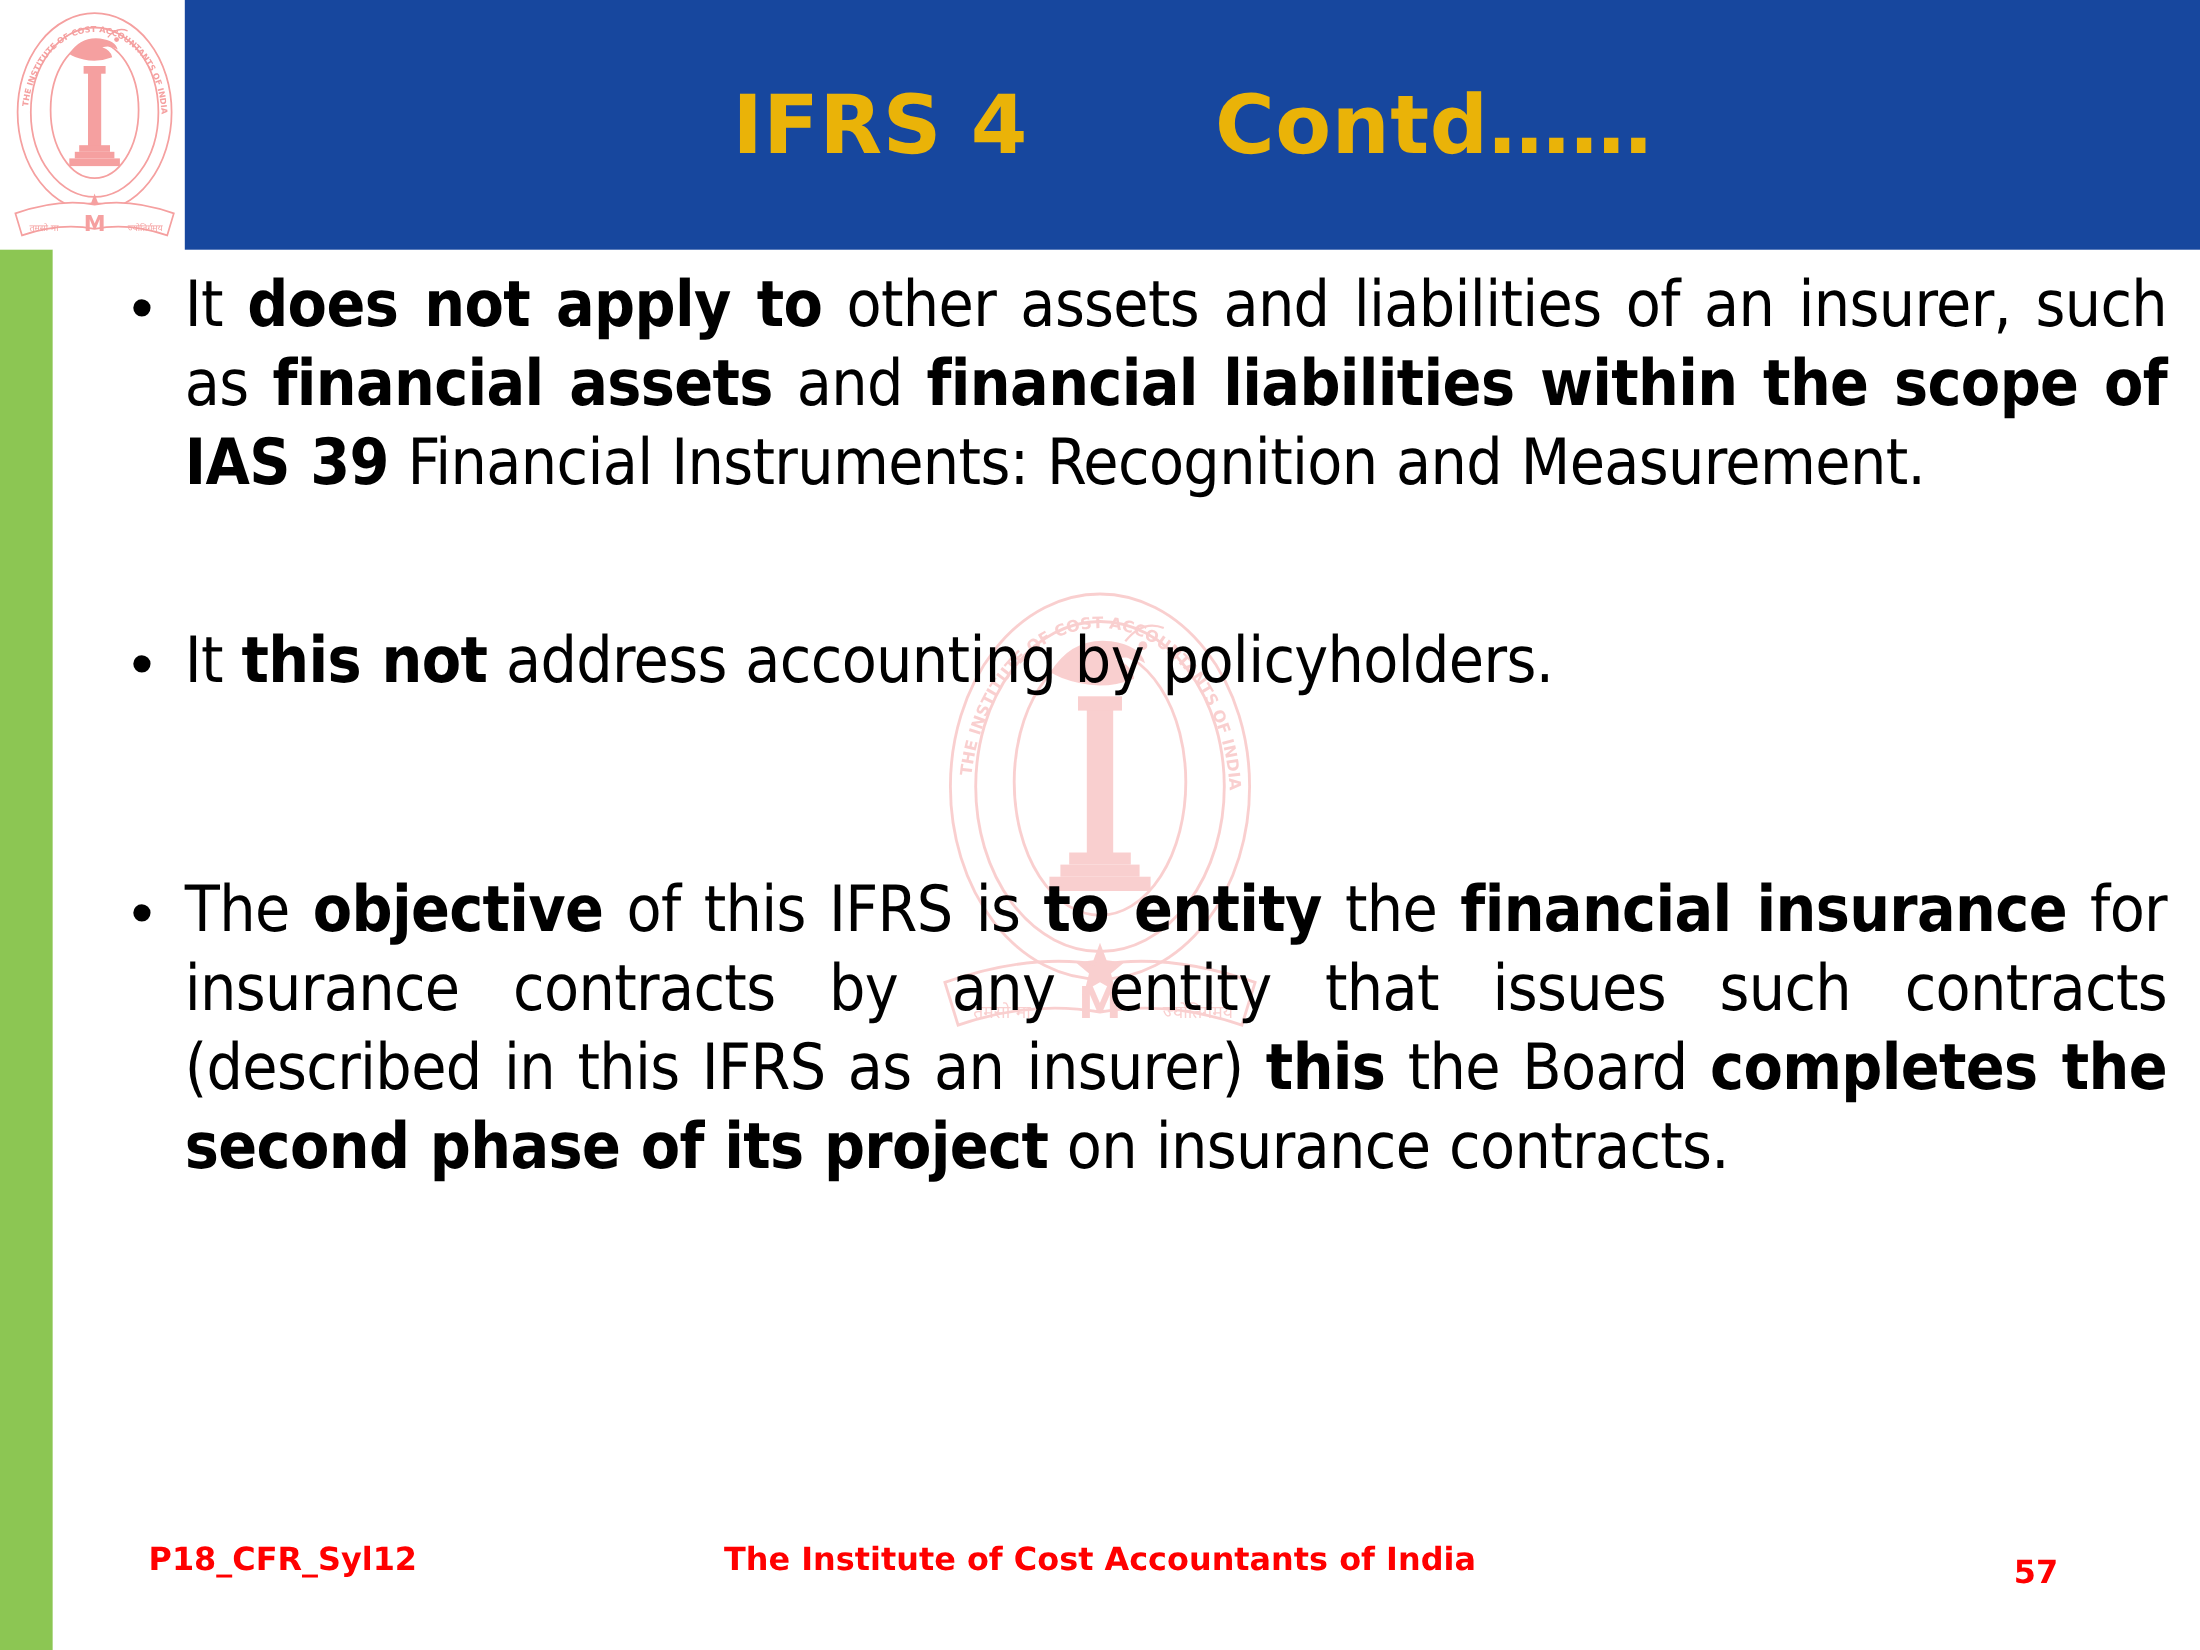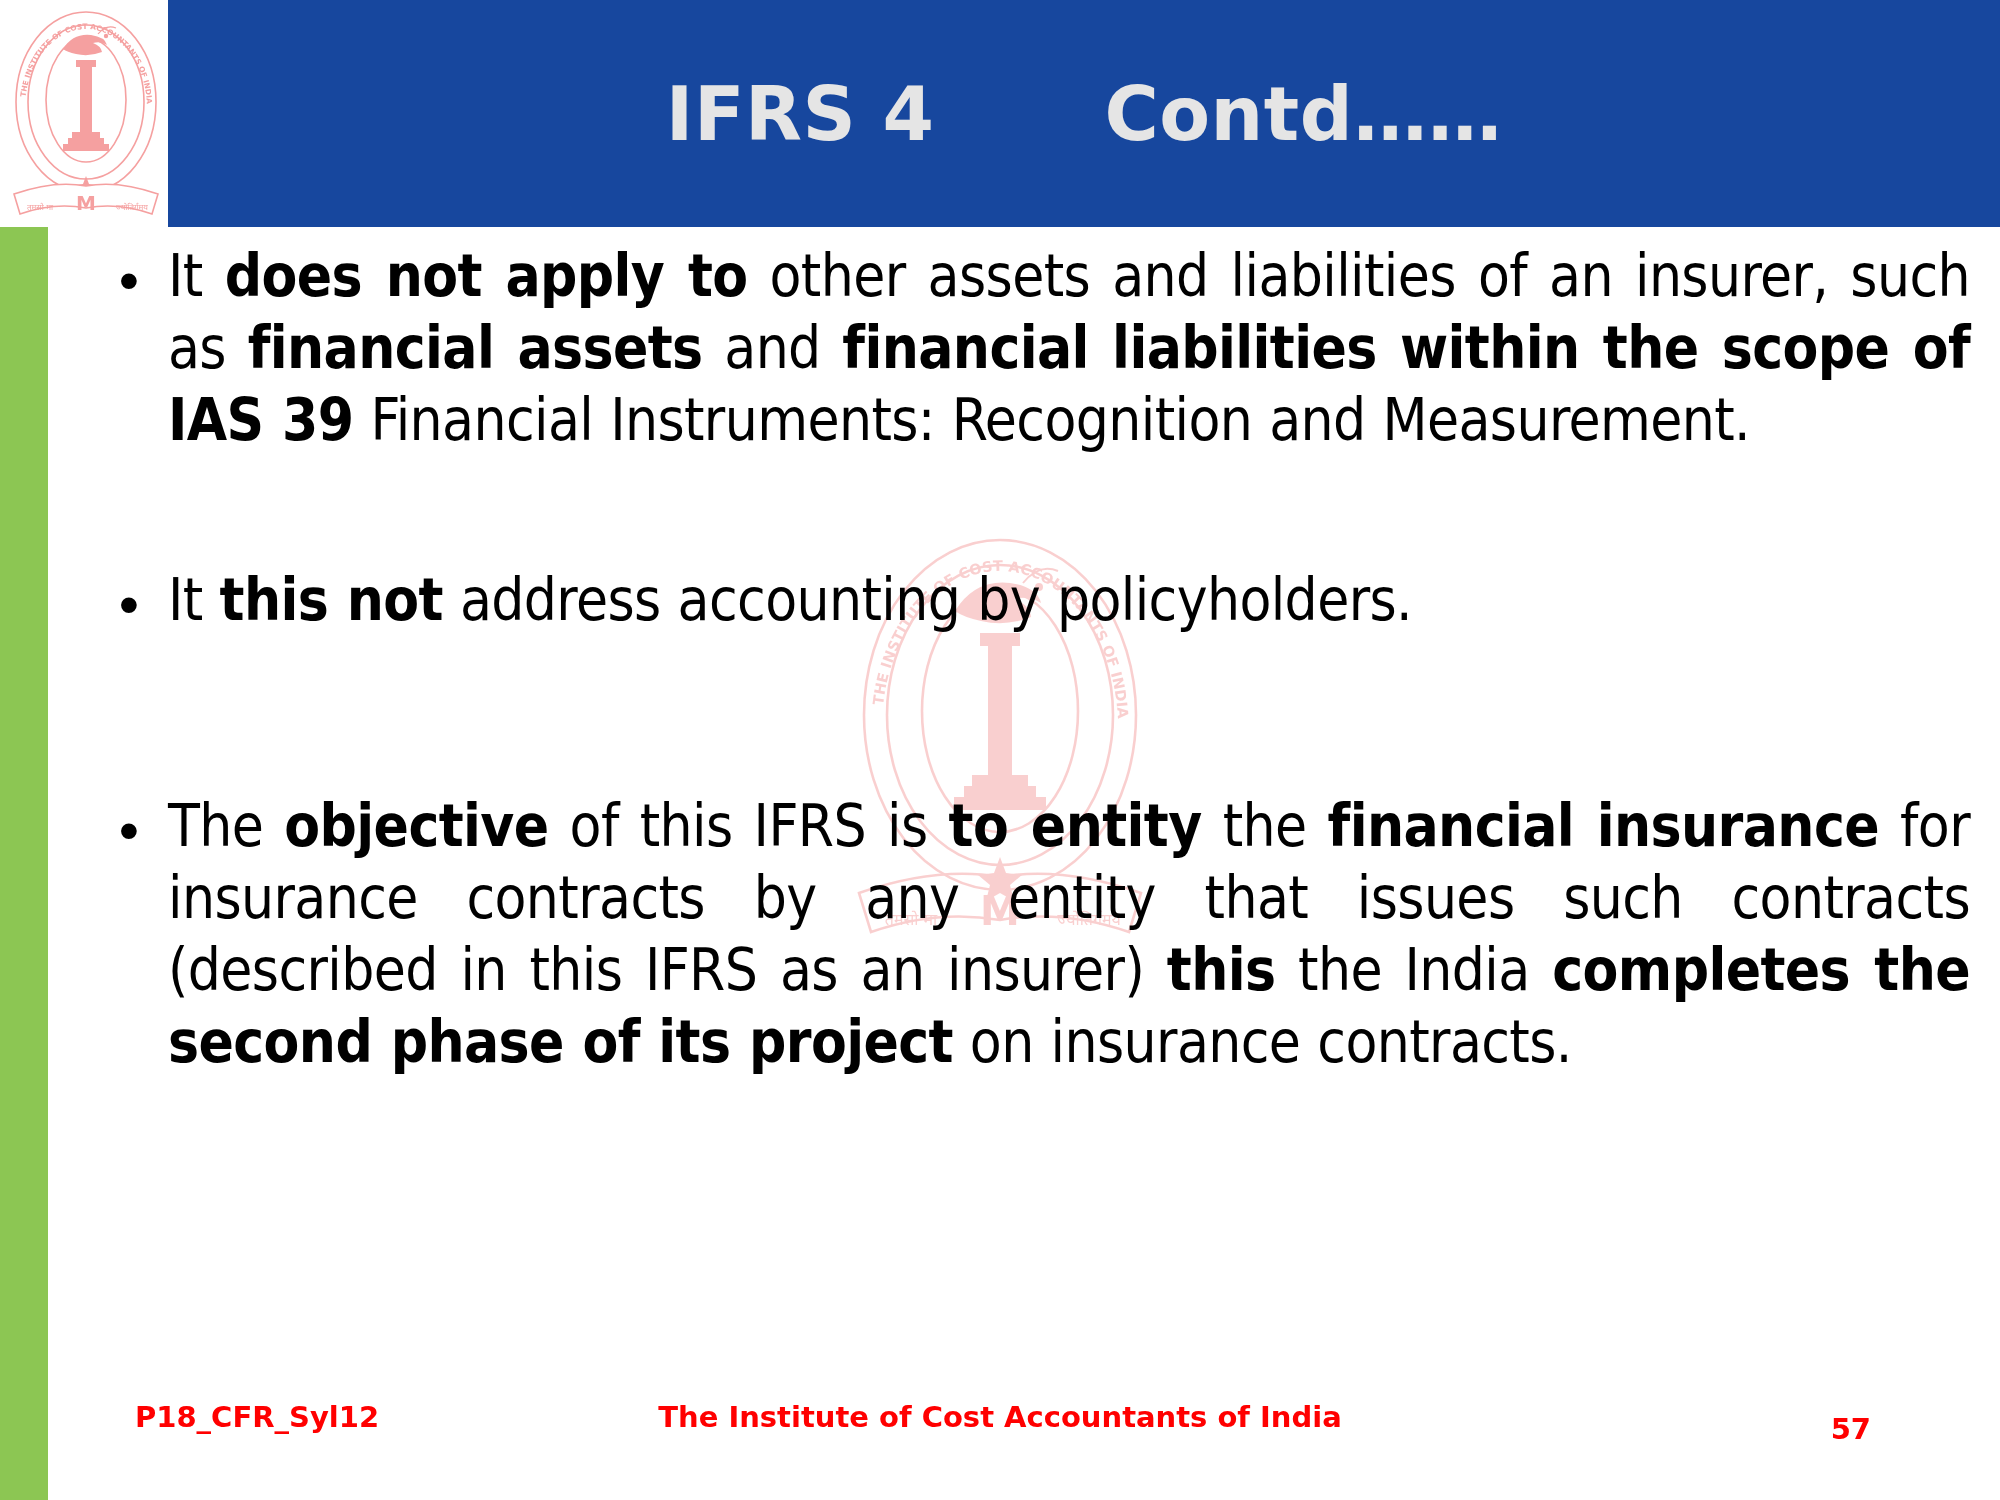--- a/index.html
+++ b/index.html
@@ -45,21 +45,21 @@
   }
   #header-title {
     position: absolute;
     left: 0;
     top: 0;
     width: 100%;
     height: 100%;
     display: flex;
     align-items: center;
     justify-content: center;
-    color: #e5e5e5;
+    color: #eab308;
     font-size: 74px;
     font-weight: bold;
     letter-spacing: 0.5px;
     white-space: pre;
     font-family: "DejaVu Sans", sans-serif;
   }
   #header-title .ht-main { }
   #header-title .ht-gap { display: inline-block; width: 170px; }
   #header-title .ht-contd { }
 
@@ -236,21 +236,21 @@
 
     <div class="bullet-row">
       <div class="bullet-dot">•</div>
       <div class="bullet-text"><span>It </span><b>this not</b><span> address accounting by policyholders.</span></div>
     </div>
 
     <div class="spacer-lg"></div>
 
     <div class="bullet-row">
       <div class="bullet-dot">•</div>
-      <div class="bullet-text"><span>The </span><b>objective</b><span> of this IFRS is </span><b>to entity</b><span> the </span><b>financial insurance</b><span> for insurance contracts by any entity that issues such contracts (described in this IFRS as an insurer) </span><b>this</b><span> the India </span><b>completes the second phase of its project</b><span> on insurance contracts.</span></div>
+      <div class="bullet-text"><span>The </span><b>objective</b><span> of this IFRS is </span><b>to entity</b><span> the </span><b>financial insurance</b><span> for insurance contracts by any entity that issues such contracts (described in this IFRS as an insurer) </span><b>this</b><span> the Board </span><b>completes the second phase of its project</b><span> on insurance contracts.</span></div>
     </div>
 
   </div>
 
   <div id="footer">
     <div id="footer-left">P18_CFR_Syl12</div>
     <div id="footer-center">The Institute of Cost Accountants of India</div>
     <div id="footer-right">57</div>
   </div>
 

